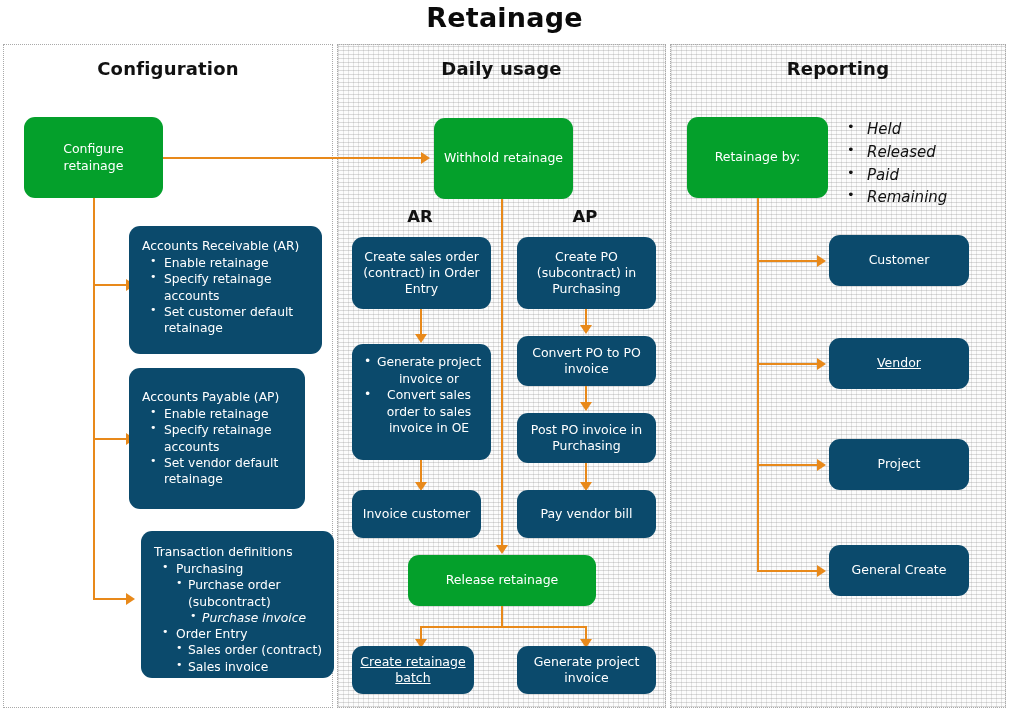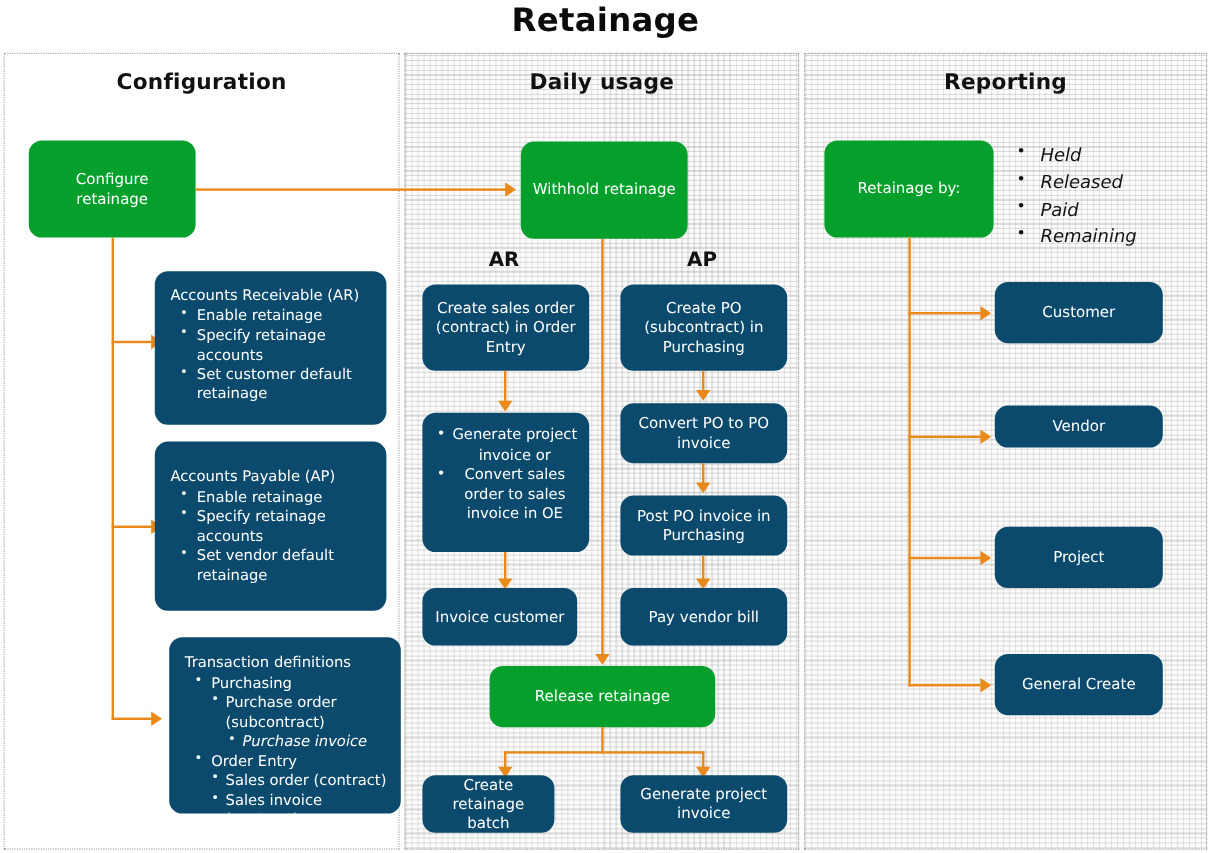--- a/index.html
+++ b/index.html
@@ -142,21 +142,21 @@
     <div class="inner" style="top:12px;">
       <span class="hdr">Accounts Receivable (AR)</span>
       <ul>
         <li>Enable retainage</li>
         <li>Specify retainage accounts</li>
         <li>Set customer default retainage</li>
       </ul>
     </div>
   </div>
 
-  <div class="node navy list" id="node-ap-config" style="left:129px; top:368px; width:193px; height:141px;">
+  <div class="node navy list" id="node-ap-config" style="left:129px; top:368px; width:176px; height:141px;">
     <div class="inner" style="top:21px;">
       <span class="hdr">Accounts Payable (AP)</span>
       <ul>
         <li>Enable retainage</li>
         <li>Specify retainage accounts</li>
         <li>Set vendor default retainage</li>
       </ul>
     </div>
   </div>
 
@@ -246,21 +246,21 @@
     <span>Release retainage</span>
   </div>
 
   <div class="ln v" style="left:501px; top:606px; height:22px;"></div>
   <div class="ln h" style="left:420px; top:626px; width:167px;"></div>
   <div class="ln v" style="left:420px; top:626px; height:16px;"></div>
   <div class="ah down" style="left:415px; top:639px;"></div>
   <div class="ln v" style="left:585px; top:626px; height:16px;"></div>
   <div class="ah down" style="left:580px; top:639px;"></div>
 
-  <div class="node navy" id="node-create-retainage-batch" style="left:352px; top:646px; width:110px; height:48px;">
+  <div class="node navy" id="node-create-retainage-batch" style="left:352px; top:646px; width:122px; height:48px;text-decoration:underline;">
     <span>Create retainage batch</span>
   </div>
   <div class="node navy" id="node-generate-project-invoice" style="left:517px; top:646px; width:139px; height:48px;">
     <span>Generate project invoice</span>
   </div>
 
   <div class="panel textured" id="panel-reporting">
     <div class="panel-title">Reporting</div>
   </div>
 
@@ -283,21 +283,21 @@
   <div class="ln h" style="left:757px; top:363px; width:62px;"></div>
   <div class="ah right" style="left:817px; top:358px;"></div>
   <div class="ln h" style="left:757px; top:464px; width:62px;"></div>
   <div class="ah right" style="left:817px; top:459px;"></div>
   <div class="ln h" style="left:757px; top:570px; width:62px;"></div>
   <div class="ah right" style="left:817px; top:565px;"></div>
 
   <div class="node navy" id="node-report-customer" style="left:829px; top:235px; width:140px; height:51px;">
     <span>Customer</span>
   </div>
-  <div class="node navy" id="node-report-vendor" style="left:829px; top:338px; width:140px; height:35px;">
+  <div class="node navy" id="node-report-vendor" style="left:829px; top:338px; width:140px; height:51px;text-decoration:underline;">
     <span>Vendor</span>
   </div>
   <div class="node navy" id="node-report-project" style="left:829px; top:439px; width:140px; height:51px;">
     <span>Project</span>
   </div>
   <div class="node navy" id="node-report-general-ledger" style="left:829px; top:545px; width:140px; height:51px;">
     <span>General Create</span>
   </div>
 
 </div>

